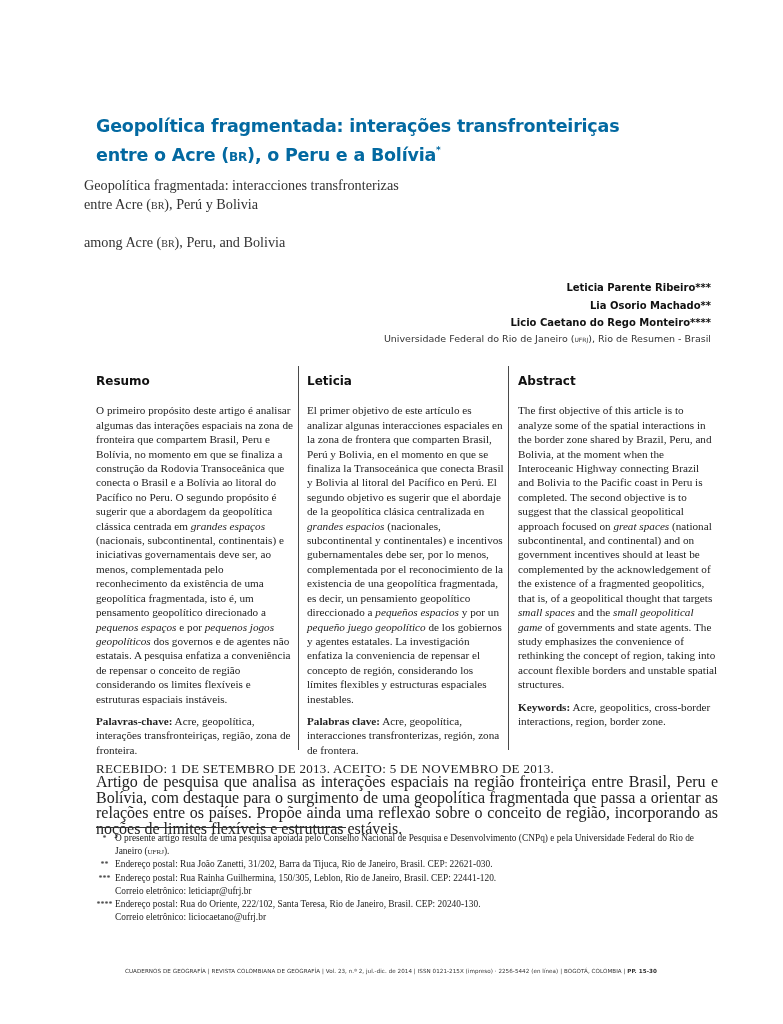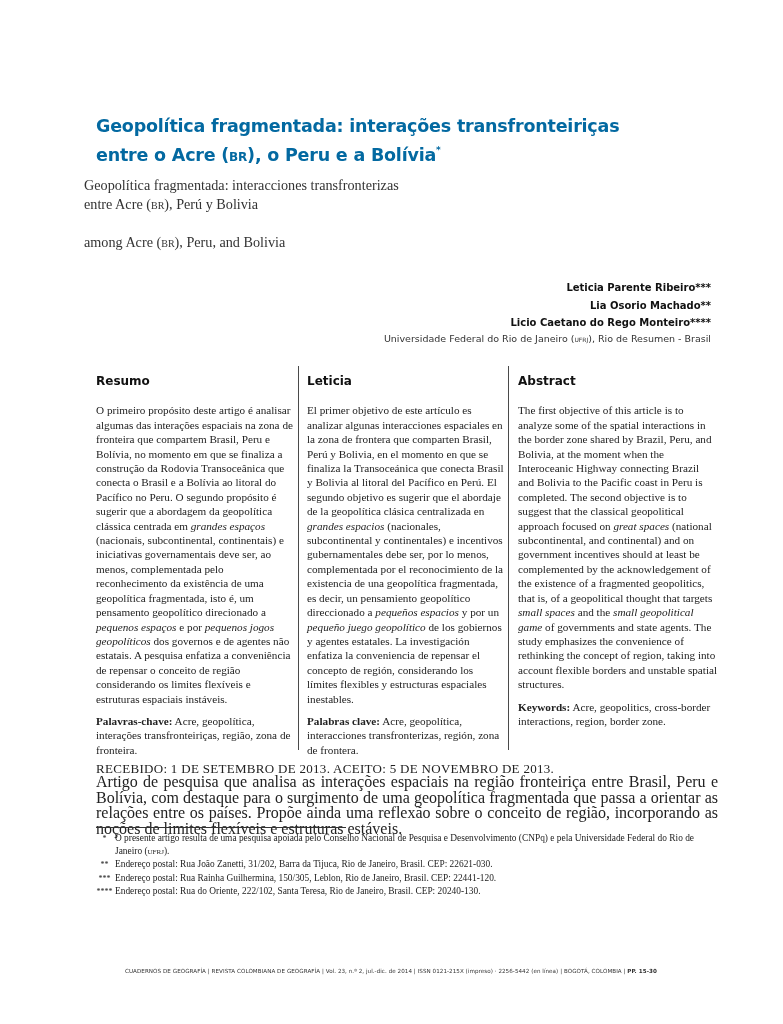--- a/index.html
+++ b/index.html
@@ -132,20 +132,22 @@
     <span class="mark">*</span>
     <span>O presente artigo resulta de uma pesquisa apoiada pelo Conselho Nacional de Pesquisa e Desenvolvimento (CNPq) e pela Universidade Federal do Rio de Janeiro (</span><span class="sc">UFRJ</span><span>).</span>
   </div>
   <div class="fn">
     <span class="mark">**</span>
     <div>Endereço postal: Rua João Zanetti, 31/202, Barra da Tijuca, Rio de Janeiro, Brasil. CEP: 22621-030.</div>
   </div>
   <div class="fn">
     <span class="mark">***</span>
     <div>Endereço postal: Rua Rainha Guilhermina, 150/305, Leblon, Rio de Janeiro, Brasil. CEP: 22441-120.</div>
+    <div>Correio eletrônico: leticiapr@ufrj.br</div>
   </div>
   <div class="fn">
     <span class="mark">****</span>
     <div>Endereço postal: Rua do Oriente, 222/102, Santa Teresa, Rio de Janeiro, Brasil. CEP: 20240-130.</div>
+    <div>Correio eletrônico: liciocaetano@ufrj.br</div>
   </div>
 </div>
 
 <div class="footer"><span>CUADERNOS DE GEOGRAFÍA | REVISTA COLOMBIANA DE GEOGRAFÍA | Vol. 23, n.º 2, jul.-dic. de 2014 | ISSN 0121-215X (impreso) · 2256-5442 (en línea) | BOGOTÁ, COLOMBIA | </span><b>PP. 15-30</b></div>
 
 </body></html>

